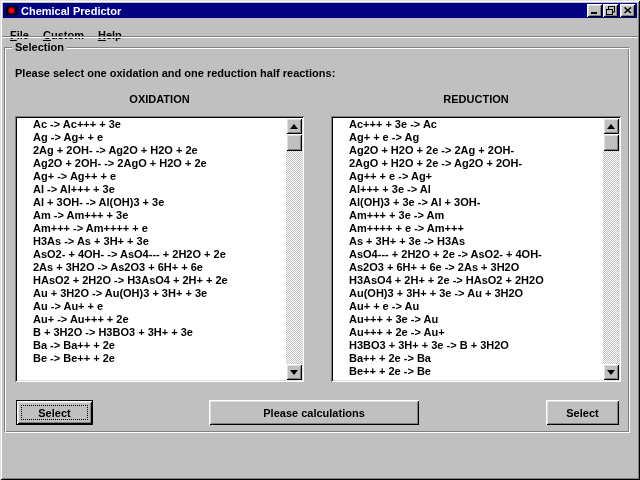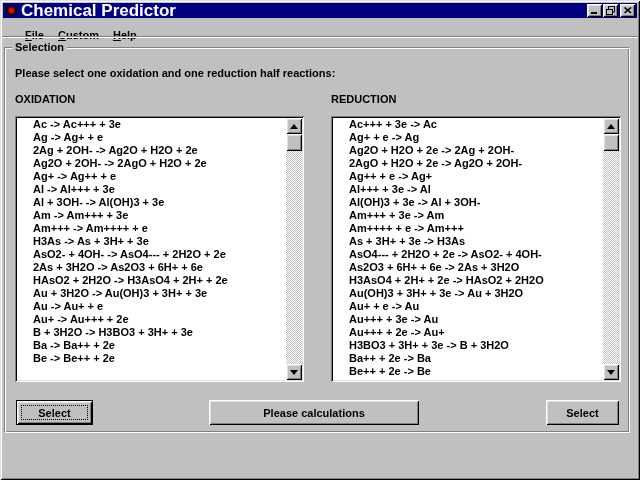--- a/index.html
+++ b/index.html
@@ -11,52 +11,52 @@
     box-shadow: inset 1px 1px 0 #dfdfdf, inset -1px -1px 0 #000000,
                 inset 2px 2px 0 #ffffff, inset -2px -2px 0 #808080;
   }
 
   
   .titlebar {
     position:absolute; left:3px; top:3px; right:3px; height:15px;
     background:#000080; display:flex; align-items:center; padding:0 2px;
   }
   .app-icon { width:13px; height:13px; margin-right:3px; flex:0 0 auto; }
-  .title-text { color:#ffffff; flex:1 1 auto; white-space:nowrap; font-size:17px; letter-spacing:0; }
+  .title-text { color:#ffffff; flex:1 1 auto; white-space:nowrap; font-size:11px; letter-spacing:0; }
   .tb-btn {
     width:15px; height:13px; background:#c0c0c0; margin-left:1px;
     display:flex; align-items:center; justify-content:center;
     box-shadow: inset 1px 1px 0 #ffffff, inset -1px -1px 0 #000000,
                 inset 2px 2px 0 #dfdfdf, inset -2px -2px 0 #808080;
   }
   .tb-btn.close { margin-left:2px; }
 
   
   .menubar {
     position:absolute; left:2px; top:19px; right:2px; height:31px;
-    display:flex; align-items:center; padding-left:16px;
+    display:flex; align-items:center; padding-left:1px;
   }
   .menu-item { padding:2px 7px; }
   .menu-item::first-letter { text-decoration:underline; }
   .menusep {
     position:absolute; left:2px; top:36px; right:2px; height:2px;
     border-top:1px solid #808080; border-bottom:1px solid #ffffff;
   }
 
   
   .groupbox {
     position:absolute; left:4px; top:47px; width:626px; height:386px;
     border:1px solid; border-color:#808080 #ffffff #ffffff #808080;
     box-shadow: inset 1px 1px 0 #ffffff, inset -1px -1px 0 #808080;
   }
   .group-label {
     position:absolute; top:-7px; left:7px; background:#c0c0c0; padding:0 3px;
   }
   .instruction { position:absolute; left:10px; top:19px; white-space:nowrap; }
-  .col-header { position:absolute; top:45px; }
+  .col-header { position:absolute; top:45px; text-align:center; }
   .col-header.left  { left:10px;  width:289px; }
   .col-header.right { left:326px; width:290px; }
 
   
   .listbox {
     position:absolute; top:68px; height:266px; background:#ffffff;
     box-shadow: inset 1px 1px 0 #808080, inset -1px -1px 0 #ffffff,
                 inset 2px 2px 0 #000000, inset -2px -2px 0 #dfdfdf;
   }
   .listbox.left  { left:10px;  width:289px; }

